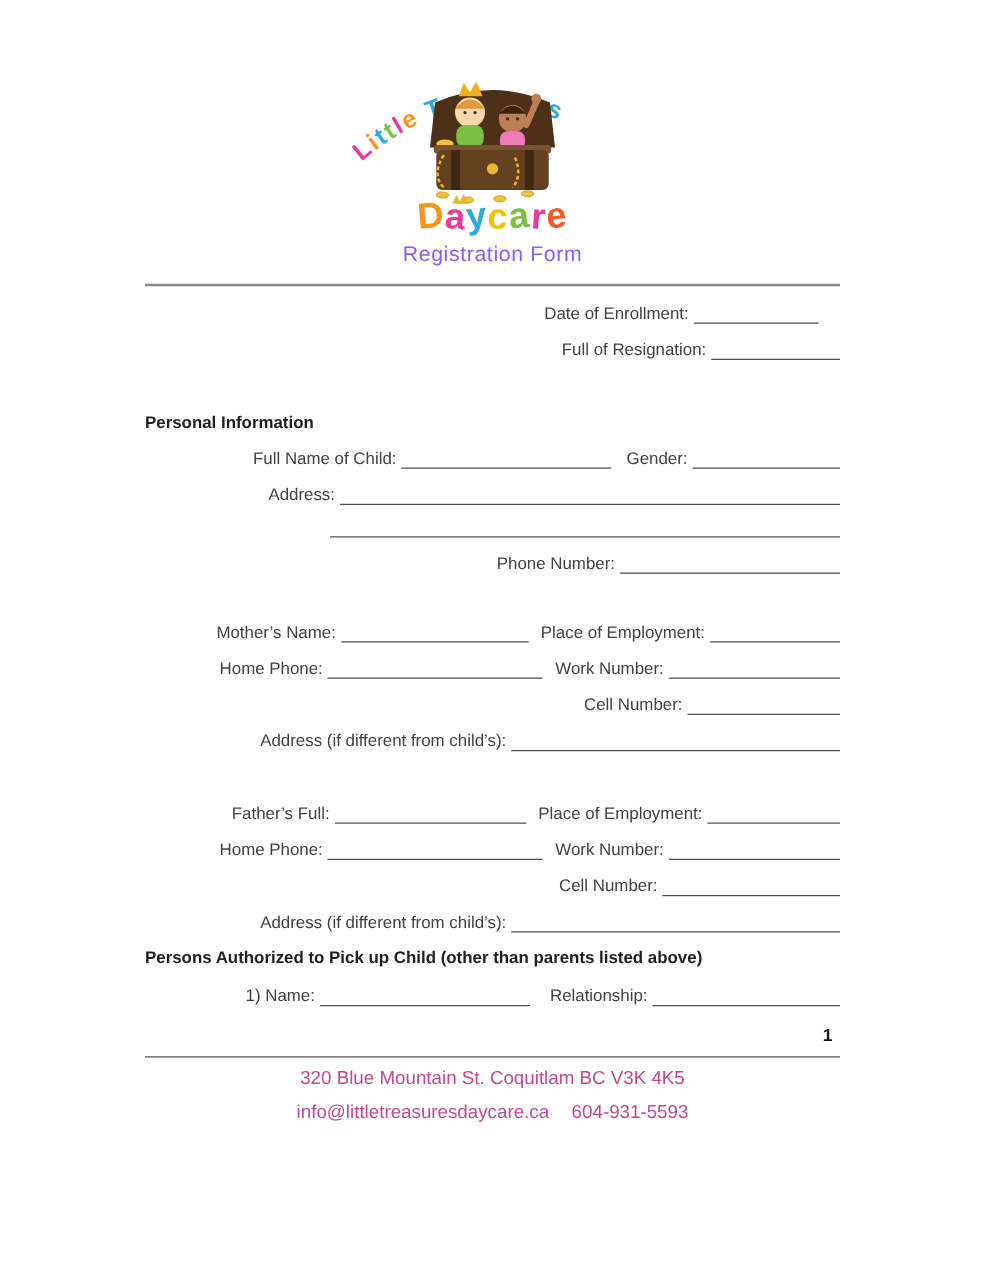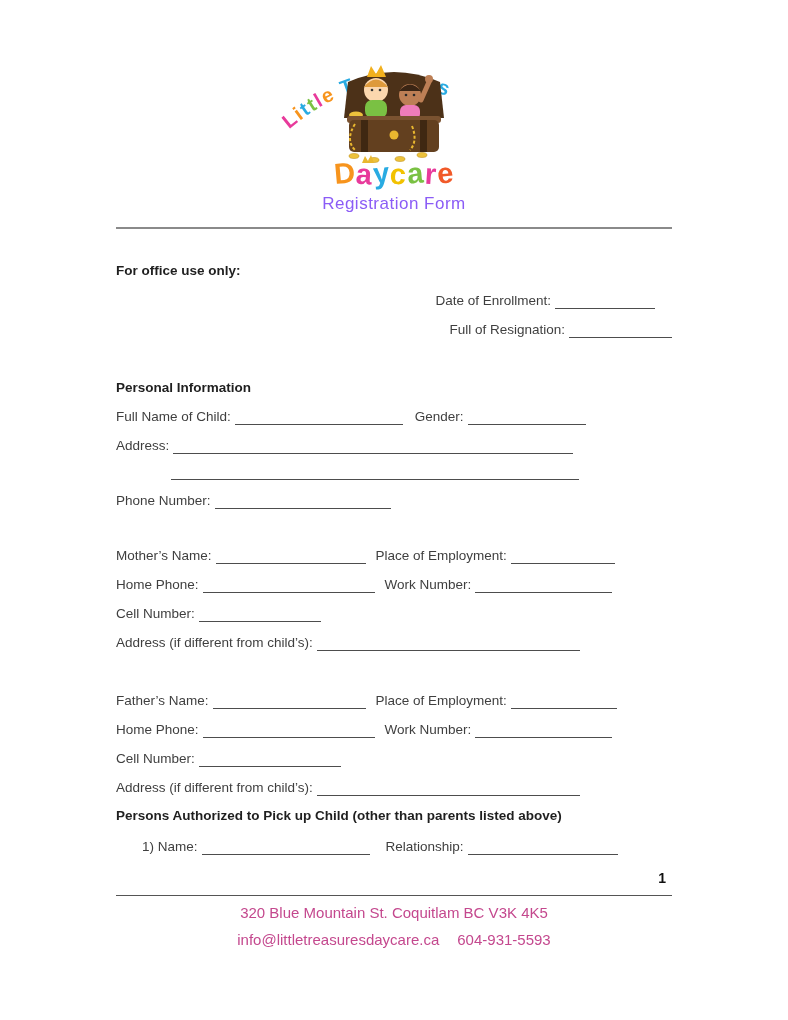--- a/index.html
+++ b/index.html
@@ -47,20 +47,21 @@
     color: #1f1f1f;
     line-height: 17px;
   }
   .office-heading { margin-top: 33px; }
   .field-row {
     display: flex;
     align-items: flex-end;
     line-height: 17px;
     margin-top: 12px;
     white-space: nowrap;
+    justify-content: flex-end;
   }
   .field-row.right-align { justify-content: flex-end; }
   .label { display: inline-block; }
   .fill-line {
     display: inline-block;
     border-bottom: 1px solid #4d4d4d;
     height: 14px;
     margin-left: 4px;
   }
   .col-gap { display: inline-block; width: 12px; }
@@ -145,21 +146,20 @@
       <polygon points="102,127 105,120 108,125 111,119 114,127" fill="#e9b72f"></polygon>
     </svg>
     <div class="daycare-text" id="daycare-text"><span class="daycare-letter" style="color: rgb(247, 148, 29);">D</span><span class="daycare-letter" style="color: rgb(232, 58, 155);">a</span><span class="daycare-letter" style="color: rgb(41, 171, 226);">y</span><span class="daycare-letter" style="color: rgb(242, 194, 0);">c</span><span class="daycare-letter" style="color: rgb(122, 193, 67);">a</span><span class="daycare-letter" style="color: rgb(232, 58, 155);">r</span><span class="daycare-letter" style="color: rgb(241, 90, 41);">e</span></div>
   </div>
 
   <div class="title" style="color:#8b5cf6;">Registration Form</div>
   <hr class="divider">
 
   <div class="content">
 
-    <div class="section-heading office-heading">For office use only:</div>
     <div class="field-row right-align" style="margin-top:13px; margin-right:17px;">
       <span class="label">Date of Enrollment:</span>
       <span class="fill-line" style="width:100px;"></span>
     </div>
     <div class="field-row right-align">
       <span class="label">Full of Resignation:</span>
       <span class="fill-line" style="width:103px;"></span>
     </div>
 
     <div class="section-heading mt-section-lg">Personal Information</div>
@@ -204,21 +204,21 @@
     <div class="field-row">
       <span class="label">Cell Number:</span>
       <span class="fill-line" style="width:122px;"></span>
     </div>
     <div class="field-row">
       <span class="label">Address (if different from child’s):</span>
       <span class="fill-line" style="width:263px;"></span>
     </div>
 
     <div class="field-row mt-section-lg">
-      <span class="label">Father’s Name:</span>
+      <span class="label">Father’s Full:</span>
       <span class="fill-line" style="width:153px;"></span>
       <span class="col-gap" style="width:10px;"></span>
       <span class="label">Place of Employment:</span>
       <span class="fill-line" style="width:106px;"></span>
     </div>
     <div class="field-row">
       <span class="label">Home Phone:</span>
       <span class="fill-line" style="width:172px;"></span>
       <span class="col-gap" style="width:10px;"></span>
       <span class="label">Work Number:</span>

